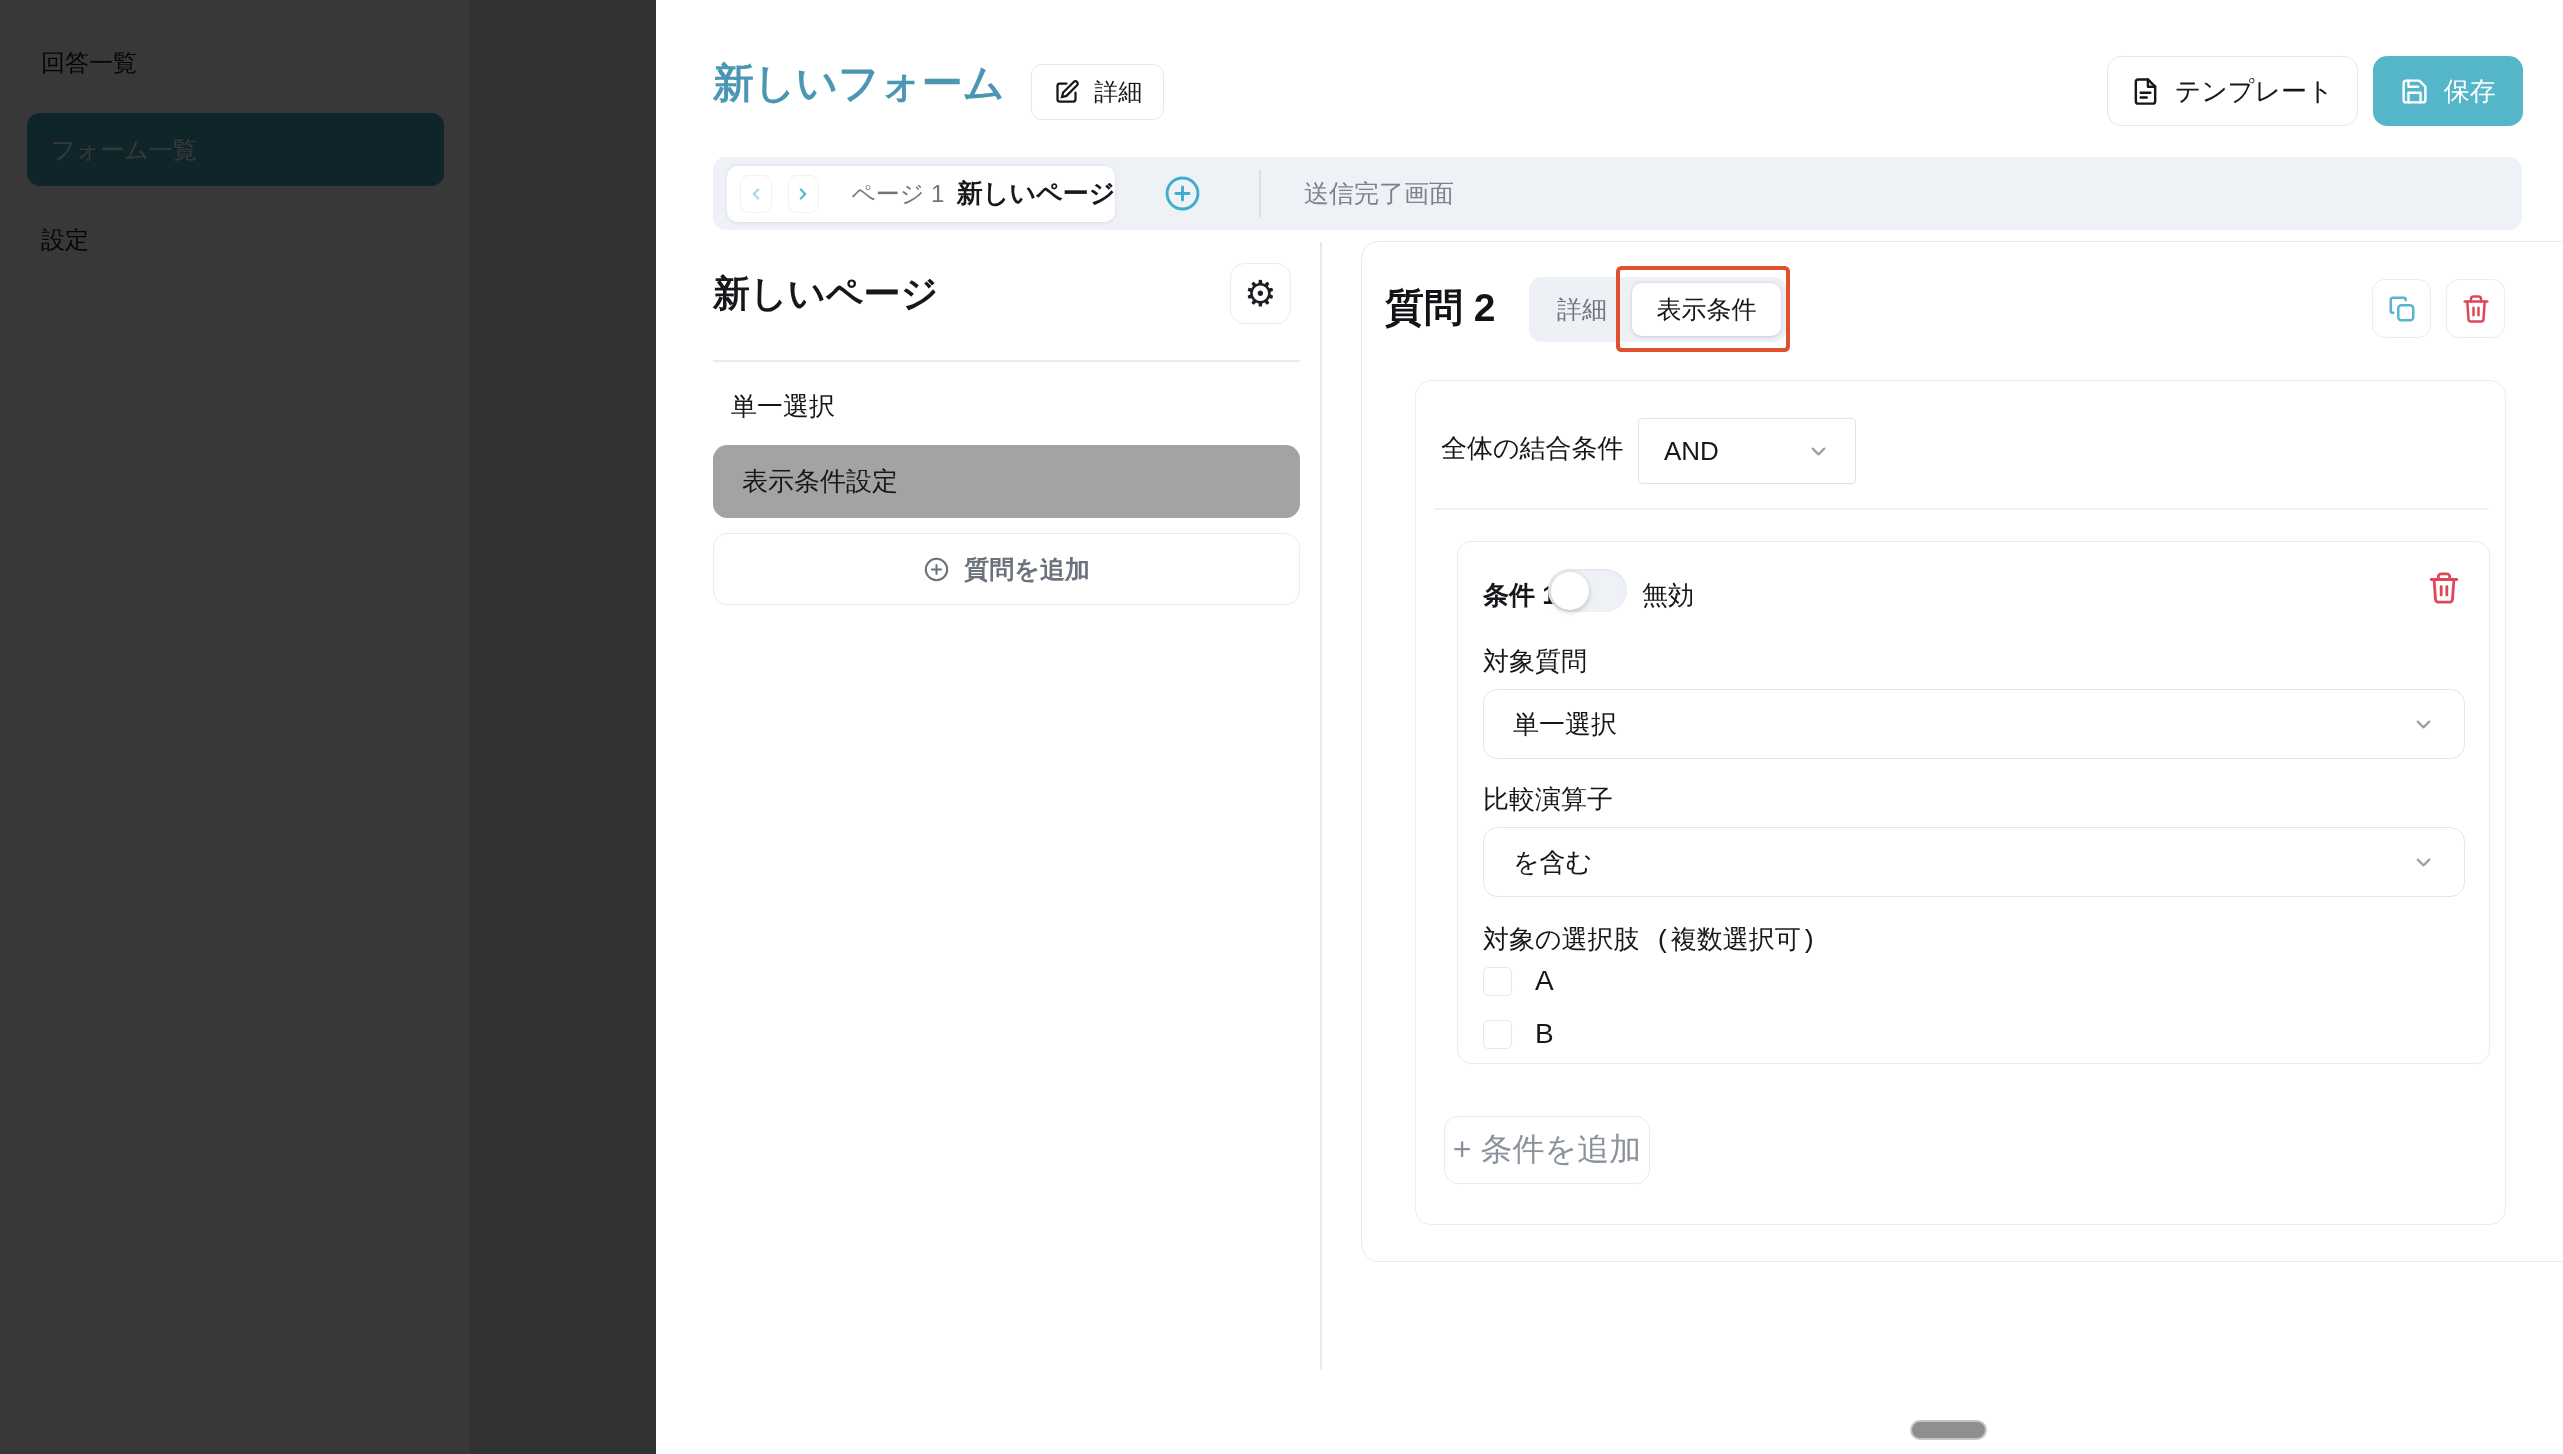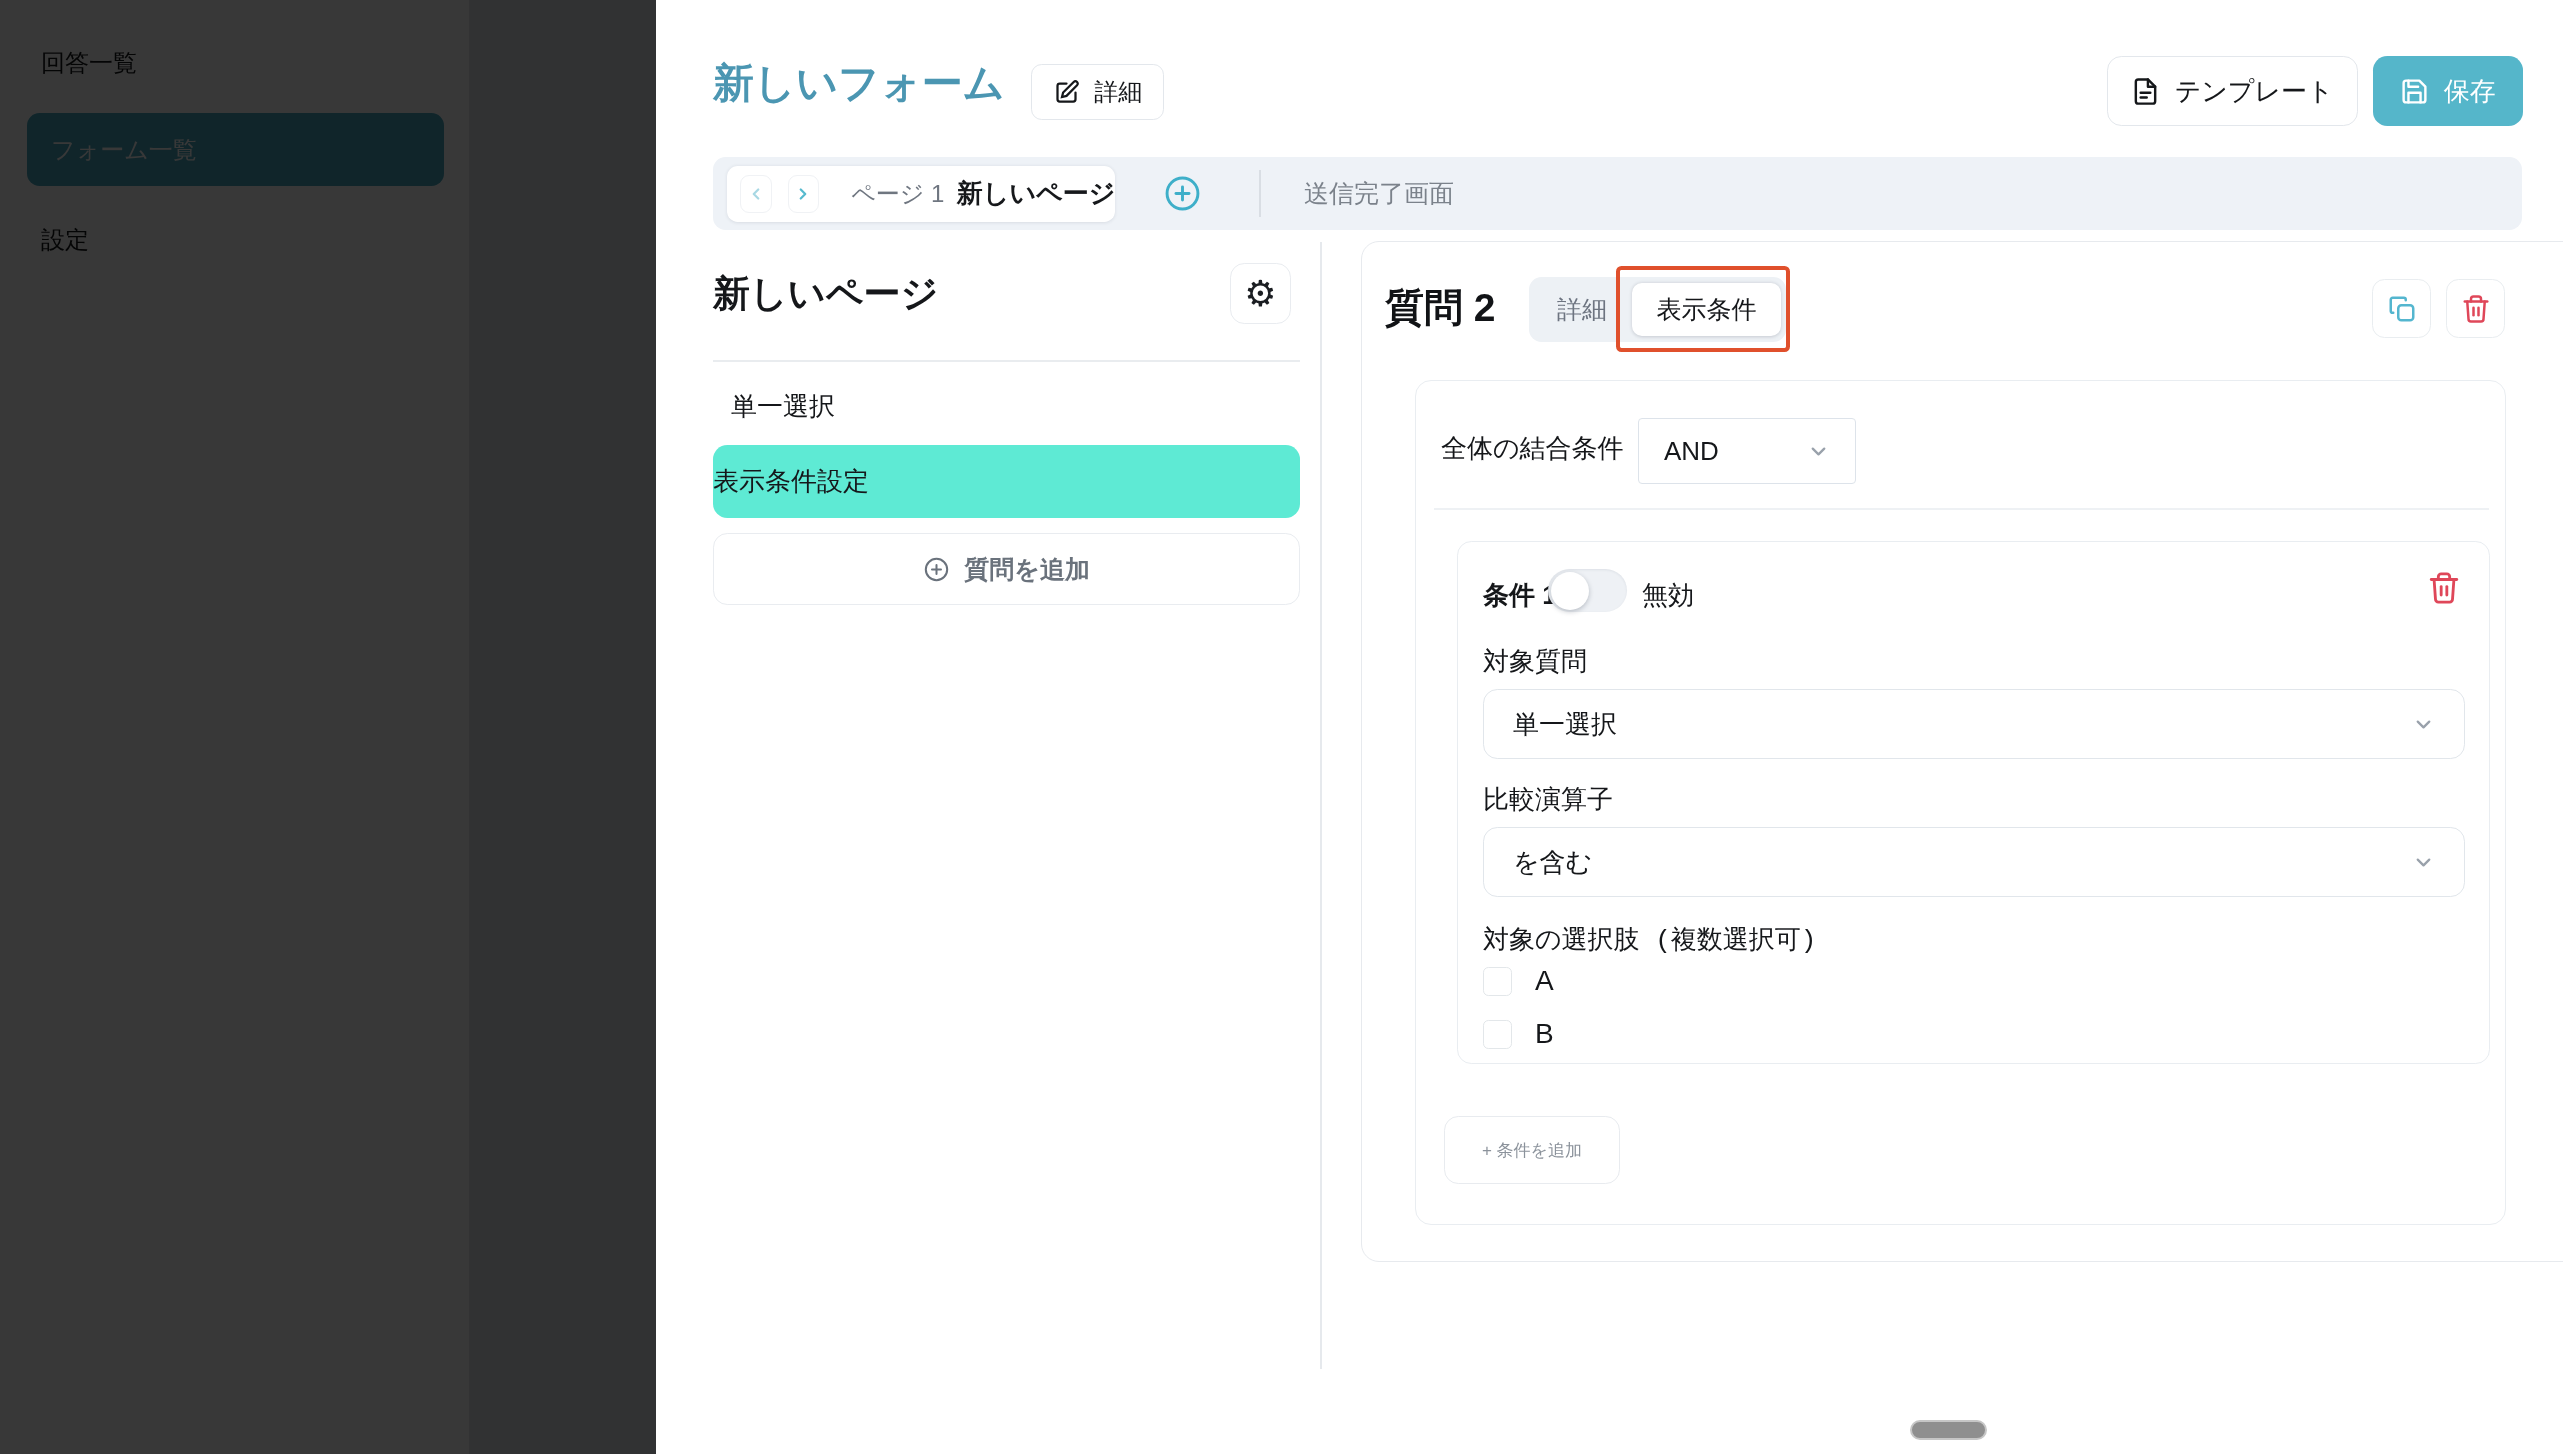--- a/index.html
+++ b/index.html
@@ -39,21 +39,21 @@
   #page-name{margin-left:12.5px;font-size:26px;font-weight:700;color:#16181b;white-space:nowrap;}
   #add-page-btn{margin-left:48px;color:#3eafc9;display:flex;align-items:center;}
   #nav-divider{margin-left:57px;width:1.8px;height:47px;background:#d9dee4;}
   #submit-screen{margin-left:43px;font-size:25px;font-weight:400;color:#7b828b;white-space:nowrap;}
 
   
   #panel-title{position:absolute;left:57px;top:269px;font-size:37px;font-weight:700;color:#15171a;white-space:nowrap;}
   #gear-btn{position:absolute;left:574px;top:263px;width:61px;height:61px;border:1.8px solid #e9ecf0;border-radius:14.3px;background:#fff;display:flex;align-items:center;justify-content:center;font-size:36px;color:#1b1e22;}
   #panel-divider{position:absolute;left:57px;top:360px;width:587px;height:1.8px;background:#e9ecef;}
   #item-single{position:absolute;left:57px;top:380px;width:587px;height:52px;display:flex;align-items:center;padding-left:18px;font-size:26px;color:#15171a;border-radius:14.3px;}
-  #item-cond{position:absolute;left:57px;top:445px;width:587px;height:73px;display:flex;align-items:center;padding-left:0;font-size:26px;color:#15171a;background:#5eead4;border-radius:14.3px;font-family:Liberation Serif, serif;}
+  #item-cond{position:absolute;left:57px;top:445px;width:587px;height:73px;display:flex;align-items:center;padding-left:29px;font-size:26px;color:#15171a;background:#a3a3a3;border-radius:14.3px;font-family:Liberation Serif, serif;}
   #add-question-btn{position:absolute;left:57px;top:533px;width:587px;height:72px;border:1.8px solid #e9ecf0;border-radius:14.3px;background:#fff;display:flex;align-items:center;justify-content:center;gap:14.3px;font-size:25px;font-weight:600;color:#6a727c;}
   #v-divider{position:absolute;left:664px;top:242px;width:1.8px;height:1127px;background:#e6e9ed;}
 
   
   #q-card{position:absolute;left:705px;top:241px;width:1814px;height:1021px;border:1.8px solid #e7eaee;border-radius:18px;background:#fff;}
   #q-title{position:absolute;left:23px;top:39px;font-size:39px;font-weight:700;color:#111316;white-space:nowrap;}
   #q-tabs{position:absolute;left:167px;top:35px;width:257px;height:65px;background:#edf1f5;border-radius:12.5px;}
   #tab-detail{position:absolute;left:0;top:0;width:106px;height:65px;display:flex;align-items:center;justify-content:center;font-size:25px;color:#6d7480;}
   #tab-cond{position:absolute;left:103px;top:6.3px;width:149px;height:53px;background:#fff;border-radius:9.9px;box-shadow:0 0.9px 3.6px rgba(20,30,50,.18);display:flex;align-items:center;justify-content:center;font-size:25px;color:#15171a;}
   #annot-rect{position:absolute;left:254px;top:24px;width:174px;height:86px;border:4.5px solid #e0502c;border-radius:5.4px;pointer-events:none;}
@@ -72,21 +72,21 @@
   #cond-title{position:absolute;left:25px;top:36px;font-size:26px;font-weight:700;color:#15171a;white-space:nowrap;}
   #cond-toggle{position:absolute;left:90px;top:27px;width:79px;height:43px;background:#eef1f5;border-radius:21.5px;box-shadow:inset 0 0.9px 2.7px rgba(30,40,60,.08);}
   #cond-toggle .knob{position:absolute;left:2.7px;top:2.7px;width:38px;height:38px;background:#fff;border-radius:50%;box-shadow:0 1.8px 5.4px rgba(20,30,50,.25);}
   #toggle-label{position:absolute;left:184px;top:36px;font-size:26px;color:#15171a;white-space:nowrap;}
   #cond-trash{position:absolute;left:969px;top:29px;color:#df4759;}
   .f-label{position:absolute;left:25px;font-size:26px;color:#15171a;white-space:nowrap;font-family:Liberation Mono, monospace;}
   .f-select{position:absolute;left:25px;width:982px;height:70px;border:1.8px solid #e1e6eb;border-radius:14.3px;display:flex;align-items:center;padding:0 29px;font-size:26px;color:#15171a;background:#fff;}
   .f-select svg{margin-left:auto;color:#99a1ab;}
   .choice-row{position:absolute;left:25px;display:flex;align-items:center;gap:23px;font-size:28px;color:#15171a;}
   .cb{width:29px;height:29px;border:1.8px solid #e3e7ea;border-radius:5.4px;background:#fff;}
-  #add-cond-btn{position:absolute;left:28px;top:735px;width:176px;height:68px;border:1.8px solid #e8ebef;border-radius:14.3px;background:#fff;display:flex;align-items:center;justify-content:center;font-size:17px;color:#8b929b;}
+  #add-cond-btn{position:absolute;left:28px;top:735px;width:206px;height:68px;border:1.8px solid #e8ebef;border-radius:14.3px;background:#fff;display:flex;align-items:center;justify-content:center;font-size:32px;color:#8b929b;}
 
   #drag-handle{position:absolute;left:1254px;top:1420px;width:77px;height:19.7px;background:#8f8f8f;border:2.7px solid #c6c6c6;border-radius:10.7px;}
   svg{display:block;}
 </style>
 </head>
 <body>
 
 <div id="screen">
 
   <div id="bg">

